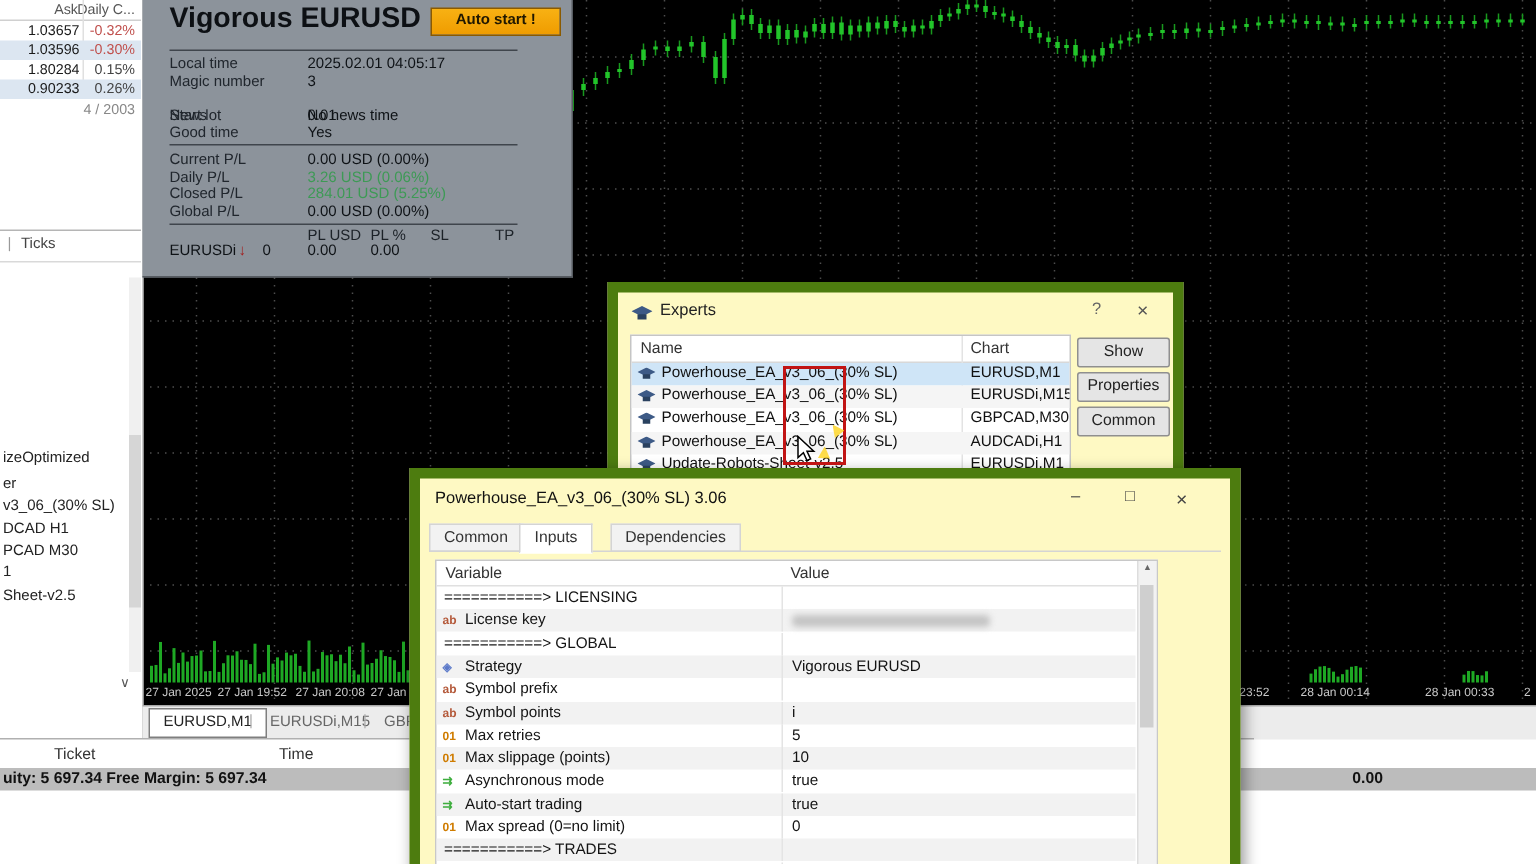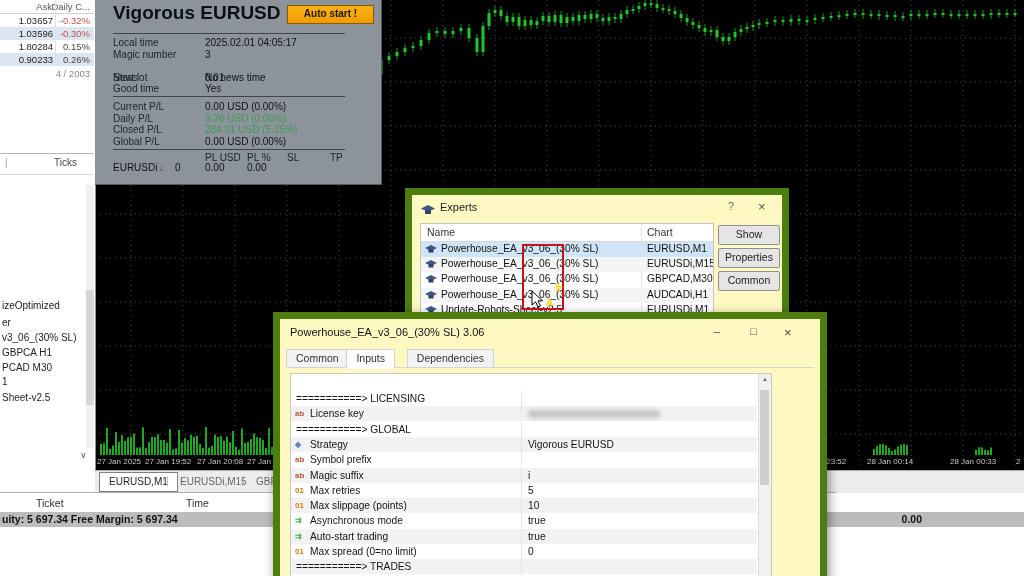--- a/index.html
+++ b/index.html
@@ -12,21 +12,21 @@
   #mw-header{left:0;top:0;width:94px;height:13px;border-bottom:1px solid #d0d0d0;font-size:9.5px;color:#555;}
   #mw-header span{position:absolute;top:1px;}
   .mw-row{position:absolute;left:0;width:94px;height:13px;font-size:9.5px;}
   .mw-row .ask{position:absolute;right:41px;top:1px;color:#1a1a1a;}
   .mw-row .chg{position:absolute;right:4px;top:1px;color:#444;}
   .mw-row .chg.neg{color:#c0504d;}
   .mw-row.alt{background:#dce6f1;}
   #mw-divider{left:55px;top:0;width:1px;height:66px;background:#e0e0e0;}
   #mw-count{left:0;top:68px;width:90px;text-align:right;font-size:9.5px;color:#888;}
   #ticks-wrap{left:0;top:153px;width:94px;height:20px;border-top:1px solid #b5b5b5;border-bottom:1px solid #d9d9d9;}
-  #ticks-tab{position:absolute;left:14px;top:3px;font-size:10px;color:#444;margin-left:40px;}
+  #ticks-tab{position:absolute;left:14px;top:3px;font-size:10px;color:#444;}
   #ticks-sep{position:absolute;left:5px;top:3px;font-size:10px;color:#999;}
   .nav-item{position:absolute;left:2px;font-size:10px;color:#222;white-space:nowrap;}
   #left-scrollbar{left:86px;top:185px;width:8px;height:263px;background:#f0f0f0;}
   #left-scroll-thumb{position:absolute;left:0;top:105px;width:8px;height:115px;background:#d6d6d6;}
   #left-chevron{left:80px;top:450px;font-size:9px;color:#555;}
 
   
   #chart{left:95px;top:0;width:929px;height:470px;background:#000;}
   #chart svg{position:absolute;left:0;top:0;}
   .xlab{position:absolute;top:457px;font-size:8px;color:#c8c8c8;white-space:nowrap;}
@@ -443,21 +443,21 @@
       </div>
     <div id="mw-count" class="abs">4 / 2003</div>
     <div id="ticks-wrap" class="abs">
       <span id="ticks-sep">|</span>
       <span id="ticks-tab">Ticks</span>
     </div>
     <div id="nav-items">
         <div class="nav-item" style="top: 300px;">izeOptimized</div>
         <div class="nav-item" style="top: 317px;">er</div>
         <div class="nav-item" style="top: 332px;">v3_06_(30% SL)</div>
-        <div class="nav-item" style="top: 347px;">GBPCA H1</div>
+        <div class="nav-item" style="top: 347px;">DCAD H1</div>
         <div class="nav-item" style="top: 362px;">PCAD M30</div>
         <div class="nav-item" style="top: 376px;">1</div>
         <div class="nav-item" style="top: 392px;">Sheet-v2.5</div>
       </div>
     <div id="left-scrollbar" class="abs">
       <div id="left-scroll-thumb"></div>
     </div>
     <div id="left-chevron" class="abs">∨</div>
   </div>
 
@@ -614,20 +614,24 @@
     <span class="win-ctl" style="left:434px">–</span>
     <span class="win-ctl" style="left:470px">□</span>
     <span class="win-ctl" style="left:504px;font-size:13px">×</span>
     <div id="props-tabs">
         <div class="ptab" style="left: 0px;">Common</div>
         <div class="ptab active" style="left: 60.4px;">Inputs</div>
         <div class="ptab" style="left: 120.8px;">Dependencies</div>
       </div>
     <div id="props-tabline"></div>
     <div id="ptable">
+      <div id="ptable-hdr">
+        <span class="h1">Variable</span>
+        <span class="h2">Value</span>
+      </div>
       <div id="prow-wrap">
           <div class="prow sep" style="top: 17px;">
             <span class="pvar">===========&gt; LICENSING</span>
             <span class="pdiv"></span>
           </div>
           <div class="prow alt" style="top: 32.3px;">
             <span class="pic" style="color: rgb(180, 89, 58);">ab</span>
             <span class="pvar">License key</span>
             <span class="pdiv"></span>
             <span class="blur-bar"></span>
@@ -642,21 +646,21 @@
             <span class="pdiv"></span>
             <span class="pval">Vigorous EURUSD</span>
           </div>
           <div class="prow" style="top: 78.2px;">
             <span class="pic" style="color: rgb(180, 89, 58);">ab</span>
             <span class="pvar">Symbol prefix</span>
             <span class="pdiv"></span>
           </div>
           <div class="prow alt" style="top: 93.5px;">
             <span class="pic" style="color: rgb(180, 89, 58);">ab</span>
-            <span class="pvar">Magic suffix</span>
+            <span class="pvar">Symbol points</span>
             <span class="pdiv"></span>
             <span class="pval">i</span>
           </div>
           <div class="prow" style="top: 108.8px;">
             <span class="pic" style="color: rgb(207, 124, 0);">01</span>
             <span class="pvar">Max retries</span>
             <span class="pdiv"></span>
             <span class="pval">5</span>
           </div>
           <div class="prow alt" style="top: 124.1px;">

